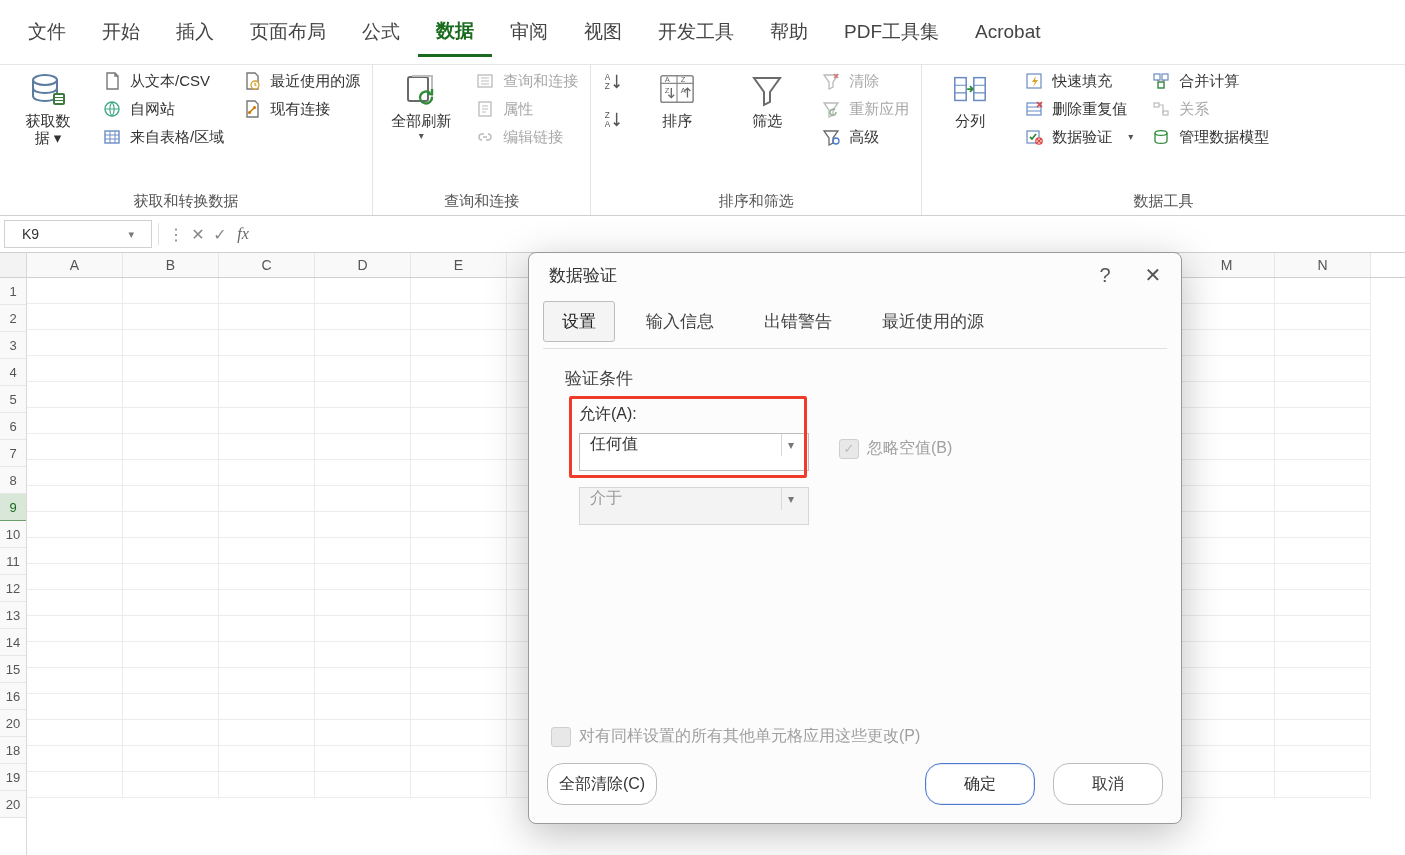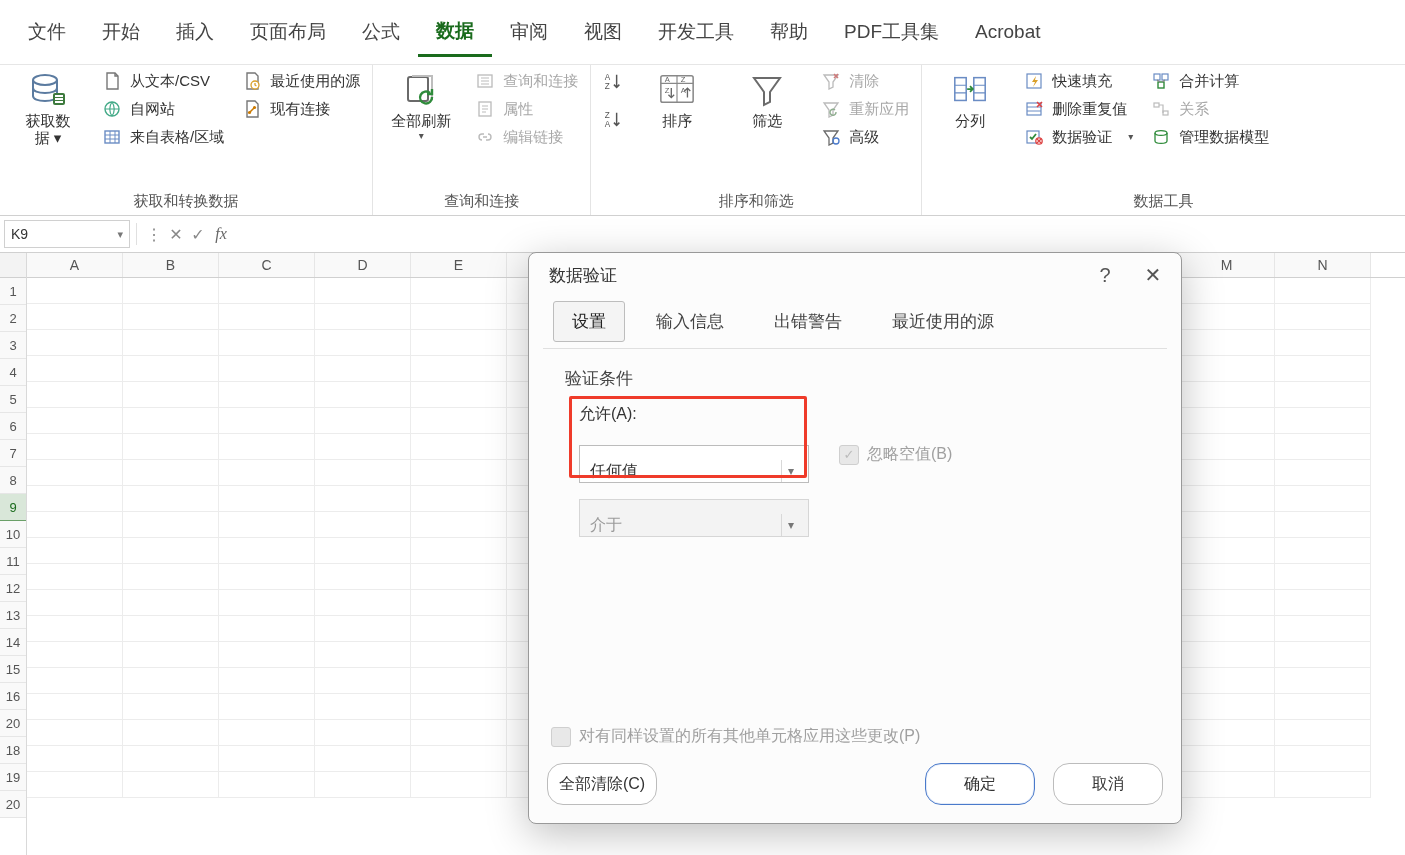--- a/index.html
+++ b/index.html
@@ -11,51 +11,51 @@
 .group .body{display:flex;gap:18px;align-items:flex-start;height:116px}
 .group .label{text-align:center;font-size:15px;color:#555;padding-top:2px}
 .bigbtn{display:flex;flex-direction:column;align-items:center;justify-content:center;width:72px;text-align:center;font-size:15px;line-height:1.15;gap:3px}
 .bigbtn .ic{width:38px;height:38px;display:flex;align-items:center;justify-content:center}
 .col{display:flex;flex-direction:column;gap:8px;justify-content:flex-start}
 .smbtn{display:flex;align-items:center;gap:8px;font-size:15px;color:#333;white-space:nowrap}
 .smbtn.dim{color:#a8a8a8}
 .smbtn .sic{width:20px;height:20px;display:inline-flex;align-items:center;justify-content:center;flex:0 0 20px}
 .caret{font-size:10px;color:#555;margin-top:-2px}
 .fbar{display:flex;align-items:center;height:36px;border-bottom:1px solid #d0d0d0;background:#fff}
-.namebox{width:112px;height:26px;margin-left:4px;border:1px solid #d0d0d0;display:flex;align-items:center;padding:0 6px;font-size:14px;justify-content:space-between}
+.namebox{width:112px;height:26px;margin-left:4px;border:1px solid #d0d0d0;display:flex;align-items:center;padding:0 17px;font-size:14px;justify-content:space-between}
 .fbar .sep{width:1px;height:22px;background:#e0e0e0;margin:0 6px}
 .fbar .fbtn{width:22px;text-align:center;color:#888;font-size:16px}
 .fbar .fx{font-style:italic;font-family:"Times New Roman",serif;color:#666;font-size:16px;width:24px;text-align:center}
 .fbar input{flex:1;border:none;height:26px;font-size:14px;outline:none;padding:0 6px}
 .sheet{position:relative;display:flex;height:620px;background:#fff;user-select:none}
 .rowhdrs{width:26px;display:flex;flex-direction:column;border-right:1px solid #d9d9d9}
 .corner{height:24px;border-bottom:1px solid #d0d0d0;background:#f3f3f3}
 .rh{height:26px;display:flex;align-items:center;justify-content:center;font-size:13px;color:#555;background:#f9f9f9;border-bottom:1px solid #e6e6e6}
 .rh.sel{background:#d9e7d9;border-bottom:1px solid #6aa068;color:#1a6b1d}
 .gridw{flex:1;overflow:hidden}
 .colhdrs{display:flex;height:24px;border-bottom:1px solid #d0d0d0}
 .ch{width:95px;display:flex;align-items:center;justify-content:center;font-size:14px;color:#555;background:#f9f9f9;border-right:1px solid #e6e6e6}
 .rows{}
 .row{display:flex;height:26px}
 .cell{width:95px;border-right:1px solid #ececec;border-bottom:1px solid #ececec}
 .dialog{position:absolute;left:528px;top:252px;width:652px;height:570px;background:#fcfcfc;border:1px solid #999;border-radius:8px;box-shadow:0 10px 40px rgba(0,0,0,.25);display:flex;flex-direction:column}
 .dlg-titlebar{display:flex;align-items:center;justify-content:space-between;height:44px;padding:0 16px 0 20px}
 .dlg-title{font-size:17px;color:#333}
 .dlg-tbtns{display:flex;gap:24px;align-items:center}
 .dlg-tbtns .hb{font-size:20px;color:#555;cursor:pointer;width:24px;text-align:center}
-.dlg-tabs{display:flex;gap:12px;padding:0 24px;margin-top:4px}
+.dlg-tabs{display:flex;gap:12px;padding:0 14px;margin-top:4px}
 .dlg-tabs .dtab{padding:8px 18px;font-size:17px;color:#444;border:1px solid transparent;border-radius:3px;cursor:pointer}
 .dlg-tabs .dtab.active{border:1px solid #bdbdbd;background:#f4f4f4;color:#222}
 .dlg-body{flex:1;padding:12px 22px;border-top:1px solid #e0e0e0;margin:6px 14px 0;border-left:none;border-right:none}
 .section-title{font-size:17px;color:#444;margin:6px 0 14px}
 .field-row{display:flex;align-items:center;gap:30px}
-.field{display:flex;flex-direction:column;gap:20px}
+.field{display:flex;flex-direction:column;gap:8px}
 .field .flabel{font-size:16px;color:#333}
 .field .flabel.dim{color:#a0a0a0}
-.select{width:210px;height:36px;border:1px solid #bcbcbc;background:#fff;display:flex;align-items:flex-end;justify-content:space-between;padding:0 8px 0 10px;font-size:16px}
+.select{width:210px;height:36px;border:1px solid #bcbcbc;background:#fff;display:flex;align-items:flex-start;justify-content:space-between;padding:0 8px 0 10px;font-size:16px}
 .select .chev{font-size:12px;color:#777;padding:4px 6px;border-left:1px solid #d8d8d8}
 .select.dim{background:#f3f3f3;color:#9a9a9a;border-color:#d6d6d6}
 .redbox{position:absolute;border:3px solid #ef3b2a;border-radius:2px;pointer-events:none}
 .chk{display:flex;align-items:center;gap:8px;font-size:16px}
 .chk .box{width:18px;height:18px;border:1px solid #bfbfbf;border-radius:3px;background:#fff;display:flex;align-items:center;justify-content:center;font-size:13px;color:#fff}
 .chk.dim{color:#a0a0a0}
 .chk.dim .box{background:#e8e8e8;border-color:#cfcfcf;color:#bbb}
 .dlg-footer{display:flex;align-items:center;justify-content:space-between;padding:12px 18px 18px}
 .btn{min-width:108px;height:40px;border:1px solid #bcbcbc;border-radius:16px;background:#fff;font-size:16px;display:flex;align-items:center;justify-content:center;cursor:pointer}
 .btn.primary{border-color:#4a7acb;box-shadow:inset 0 0 0 1px rgba(74,122,203,.15)}

